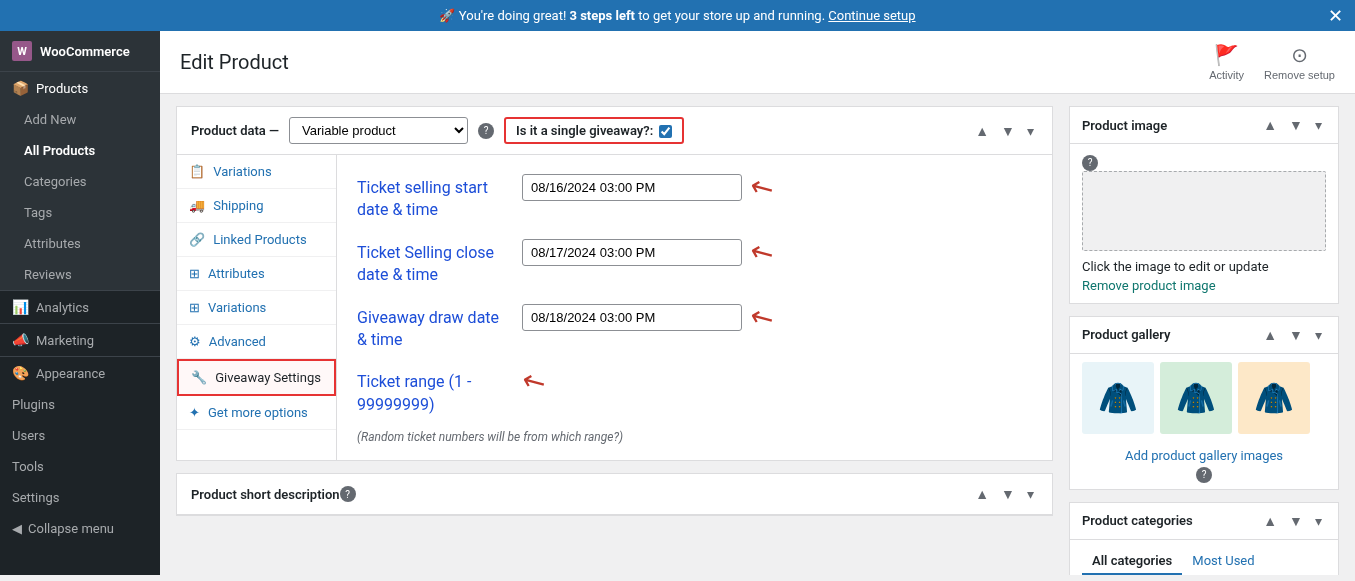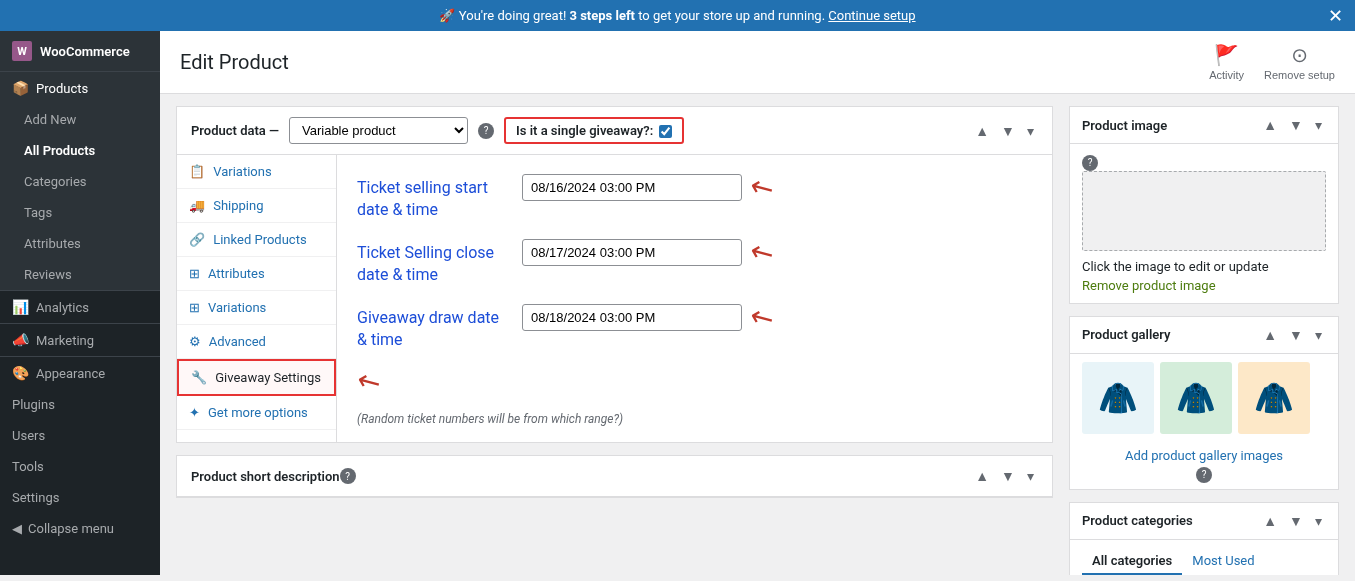--- a/index.html
+++ b/index.html
@@ -273,21 +273,21 @@
       height: 16px;
       background: #646970;
       border-radius: 50%;
       color: #fff;
       font-size: 10px;
       display: inline-flex;
       align-items: center;
       justify-content: center;
       cursor: pointer;
     }
-    .remove-link { color: #4d7c0f; font-size: 13px; cursor: pointer; text-decoration: none; }
+    .remove-link { color: #0f766e; font-size: 13px; cursor: pointer; text-decoration: none; }
     .gallery-grid { display: flex; gap: 6px; flex-wrap: wrap; padding: 8px 12px; }
     .gallery-thumb {
       width: 72px;
       height: 72px;
       background: #e8f4f8;
       border-radius: 3px;
       display: flex;
       align-items: center;
       justify-content: center;
       overflow: hidden;
@@ -522,20 +522,21 @@
 
               <div class="field-row">
                 <div class="field-label">Giveaway draw date &amp; time</div>
                 <div class="field-input-wrap">
                   <input type="text" class="field-input" value="08/18/2024 03:00 PM" style="">
                   <span class="arrow-annotation" style="transform: rotate(-30deg); color: #c0392b; font-size: 28px;">↖</span>
                 </div>
               </div>
 
               <div class="field-row">
+                <div class="field-label">Ticket range (1 - 99999999)</div>
                 <div class="field-input-wrap">
                   <span class="arrow-annotation" style="transform: rotate(-30deg); color: #c0392b; font-size: 28px;">↖</span>
                 </div>
               </div>
               <div class="note-text">(Random ticket numbers will be from which range?)</div>
             </div>
           </div>
         </div>
 
         <div class="product-short-desc-box">

